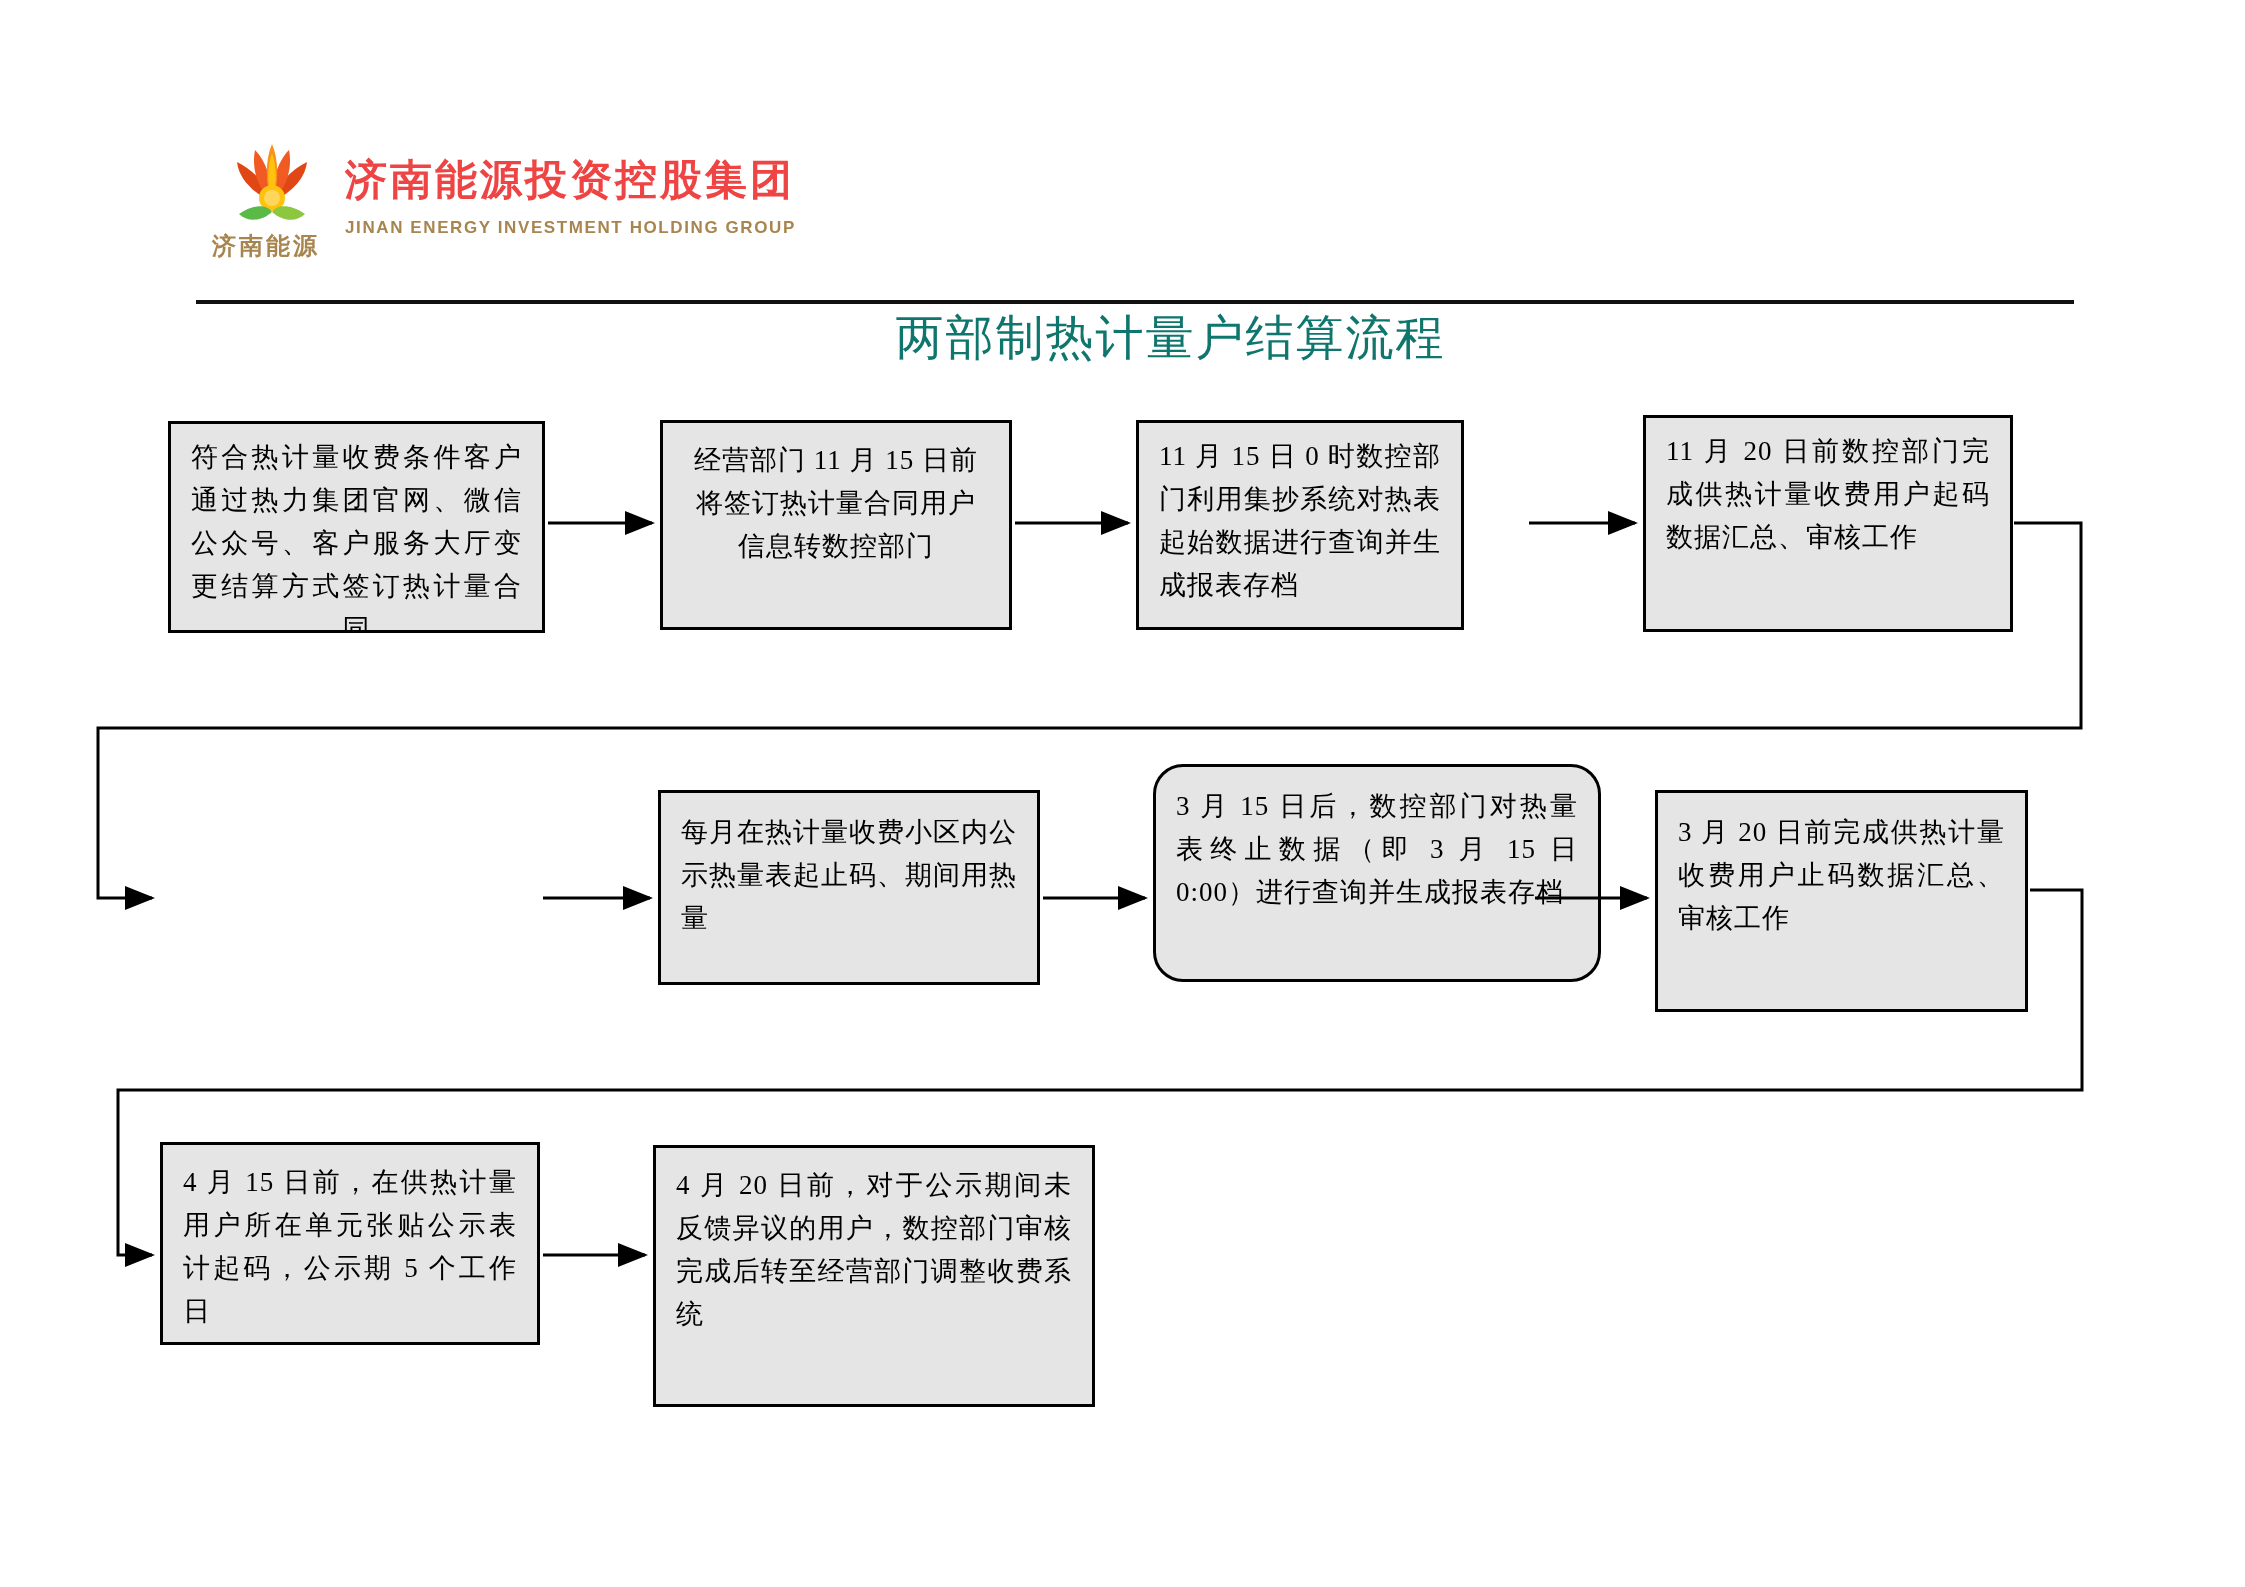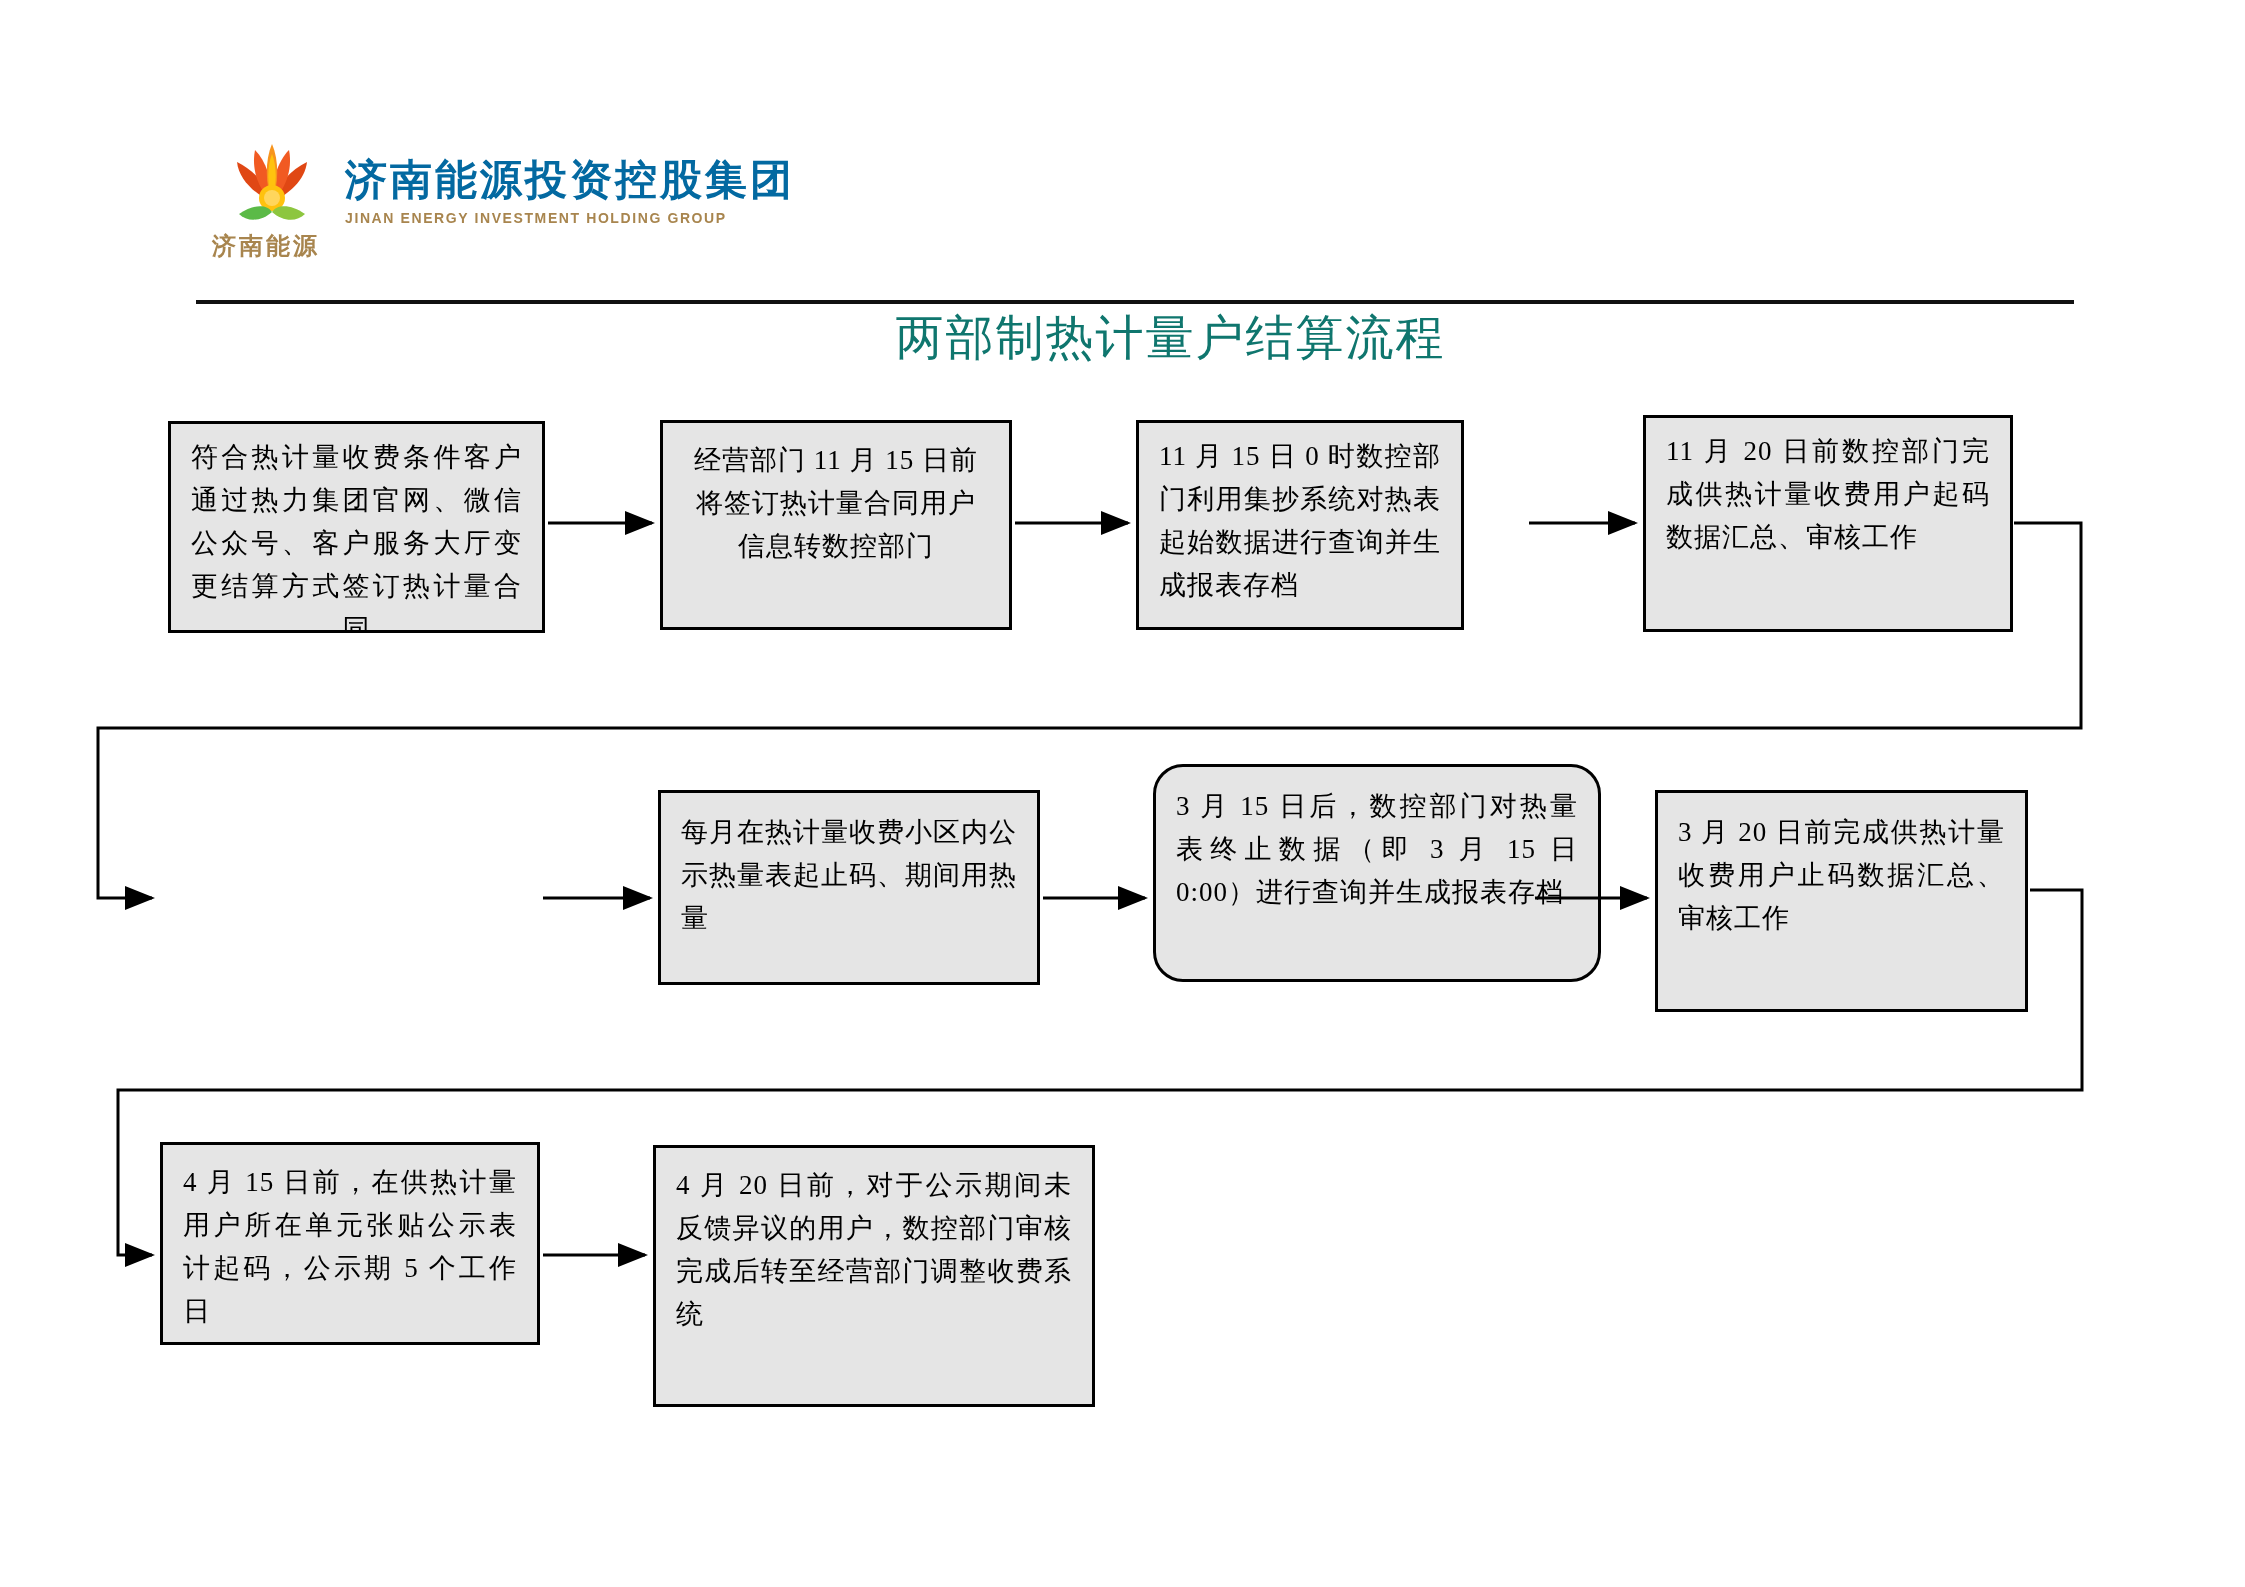--- a/index.html
+++ b/index.html
@@ -23,27 +23,27 @@
     font-size: 24px;
     letter-spacing: 3px;
     color: #a8854e;
   }
   .brand { position: absolute; left: 345px; top: 152px; }
   .company-cn {
     font-family: "Liberation Sans", "DejaVu Sans", sans-serif;
     font-weight: bold;
     font-size: 42px;
     letter-spacing: 3px;
-    color: #0369a1;
+    color: #ef4444;
   }
   .company-en {
-    margin-top: 2px;
+    margin-top: 10px;
     font-family: "Liberation Sans", "DejaVu Sans", sans-serif;
     font-weight: bold;
-    font-size: 14px;
+    font-size: 17px;
     letter-spacing: 1.6px;
     color: #a8854e;
   }
   .rule {
     position: absolute;
     left: 196px; top: 300px;
     width: 1878px; height: 4px;
     background: #111111;
   }
 

